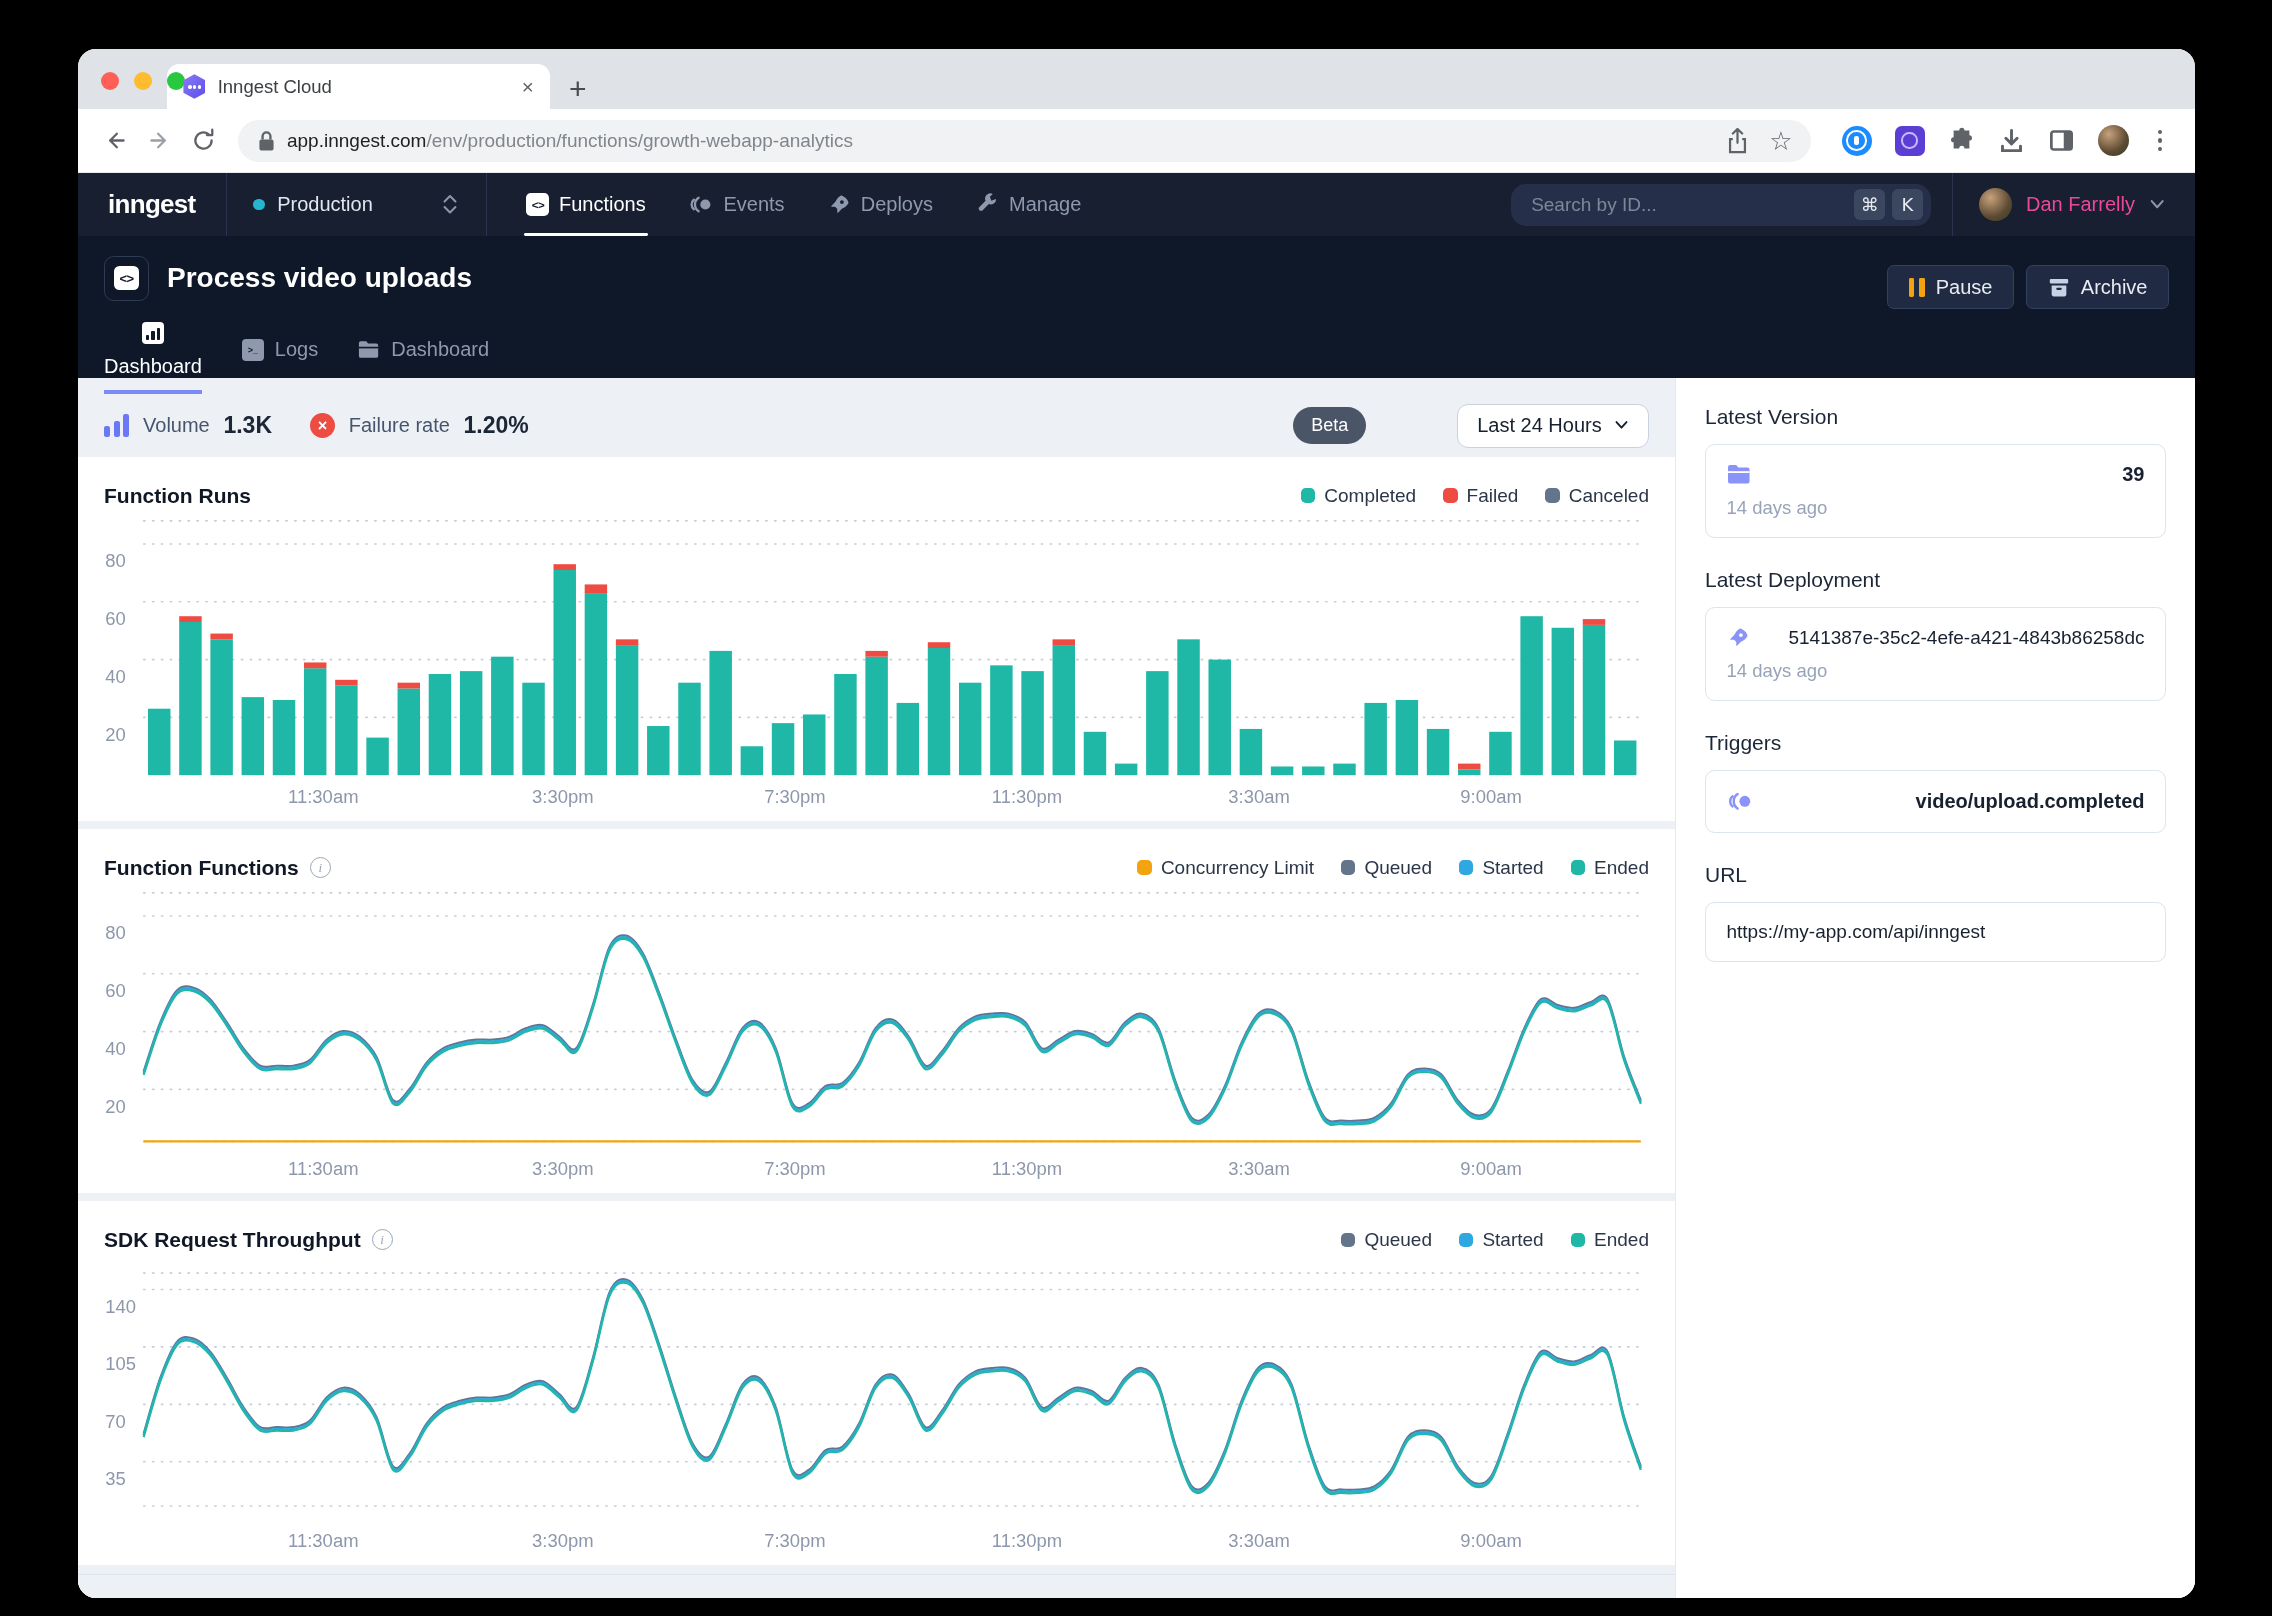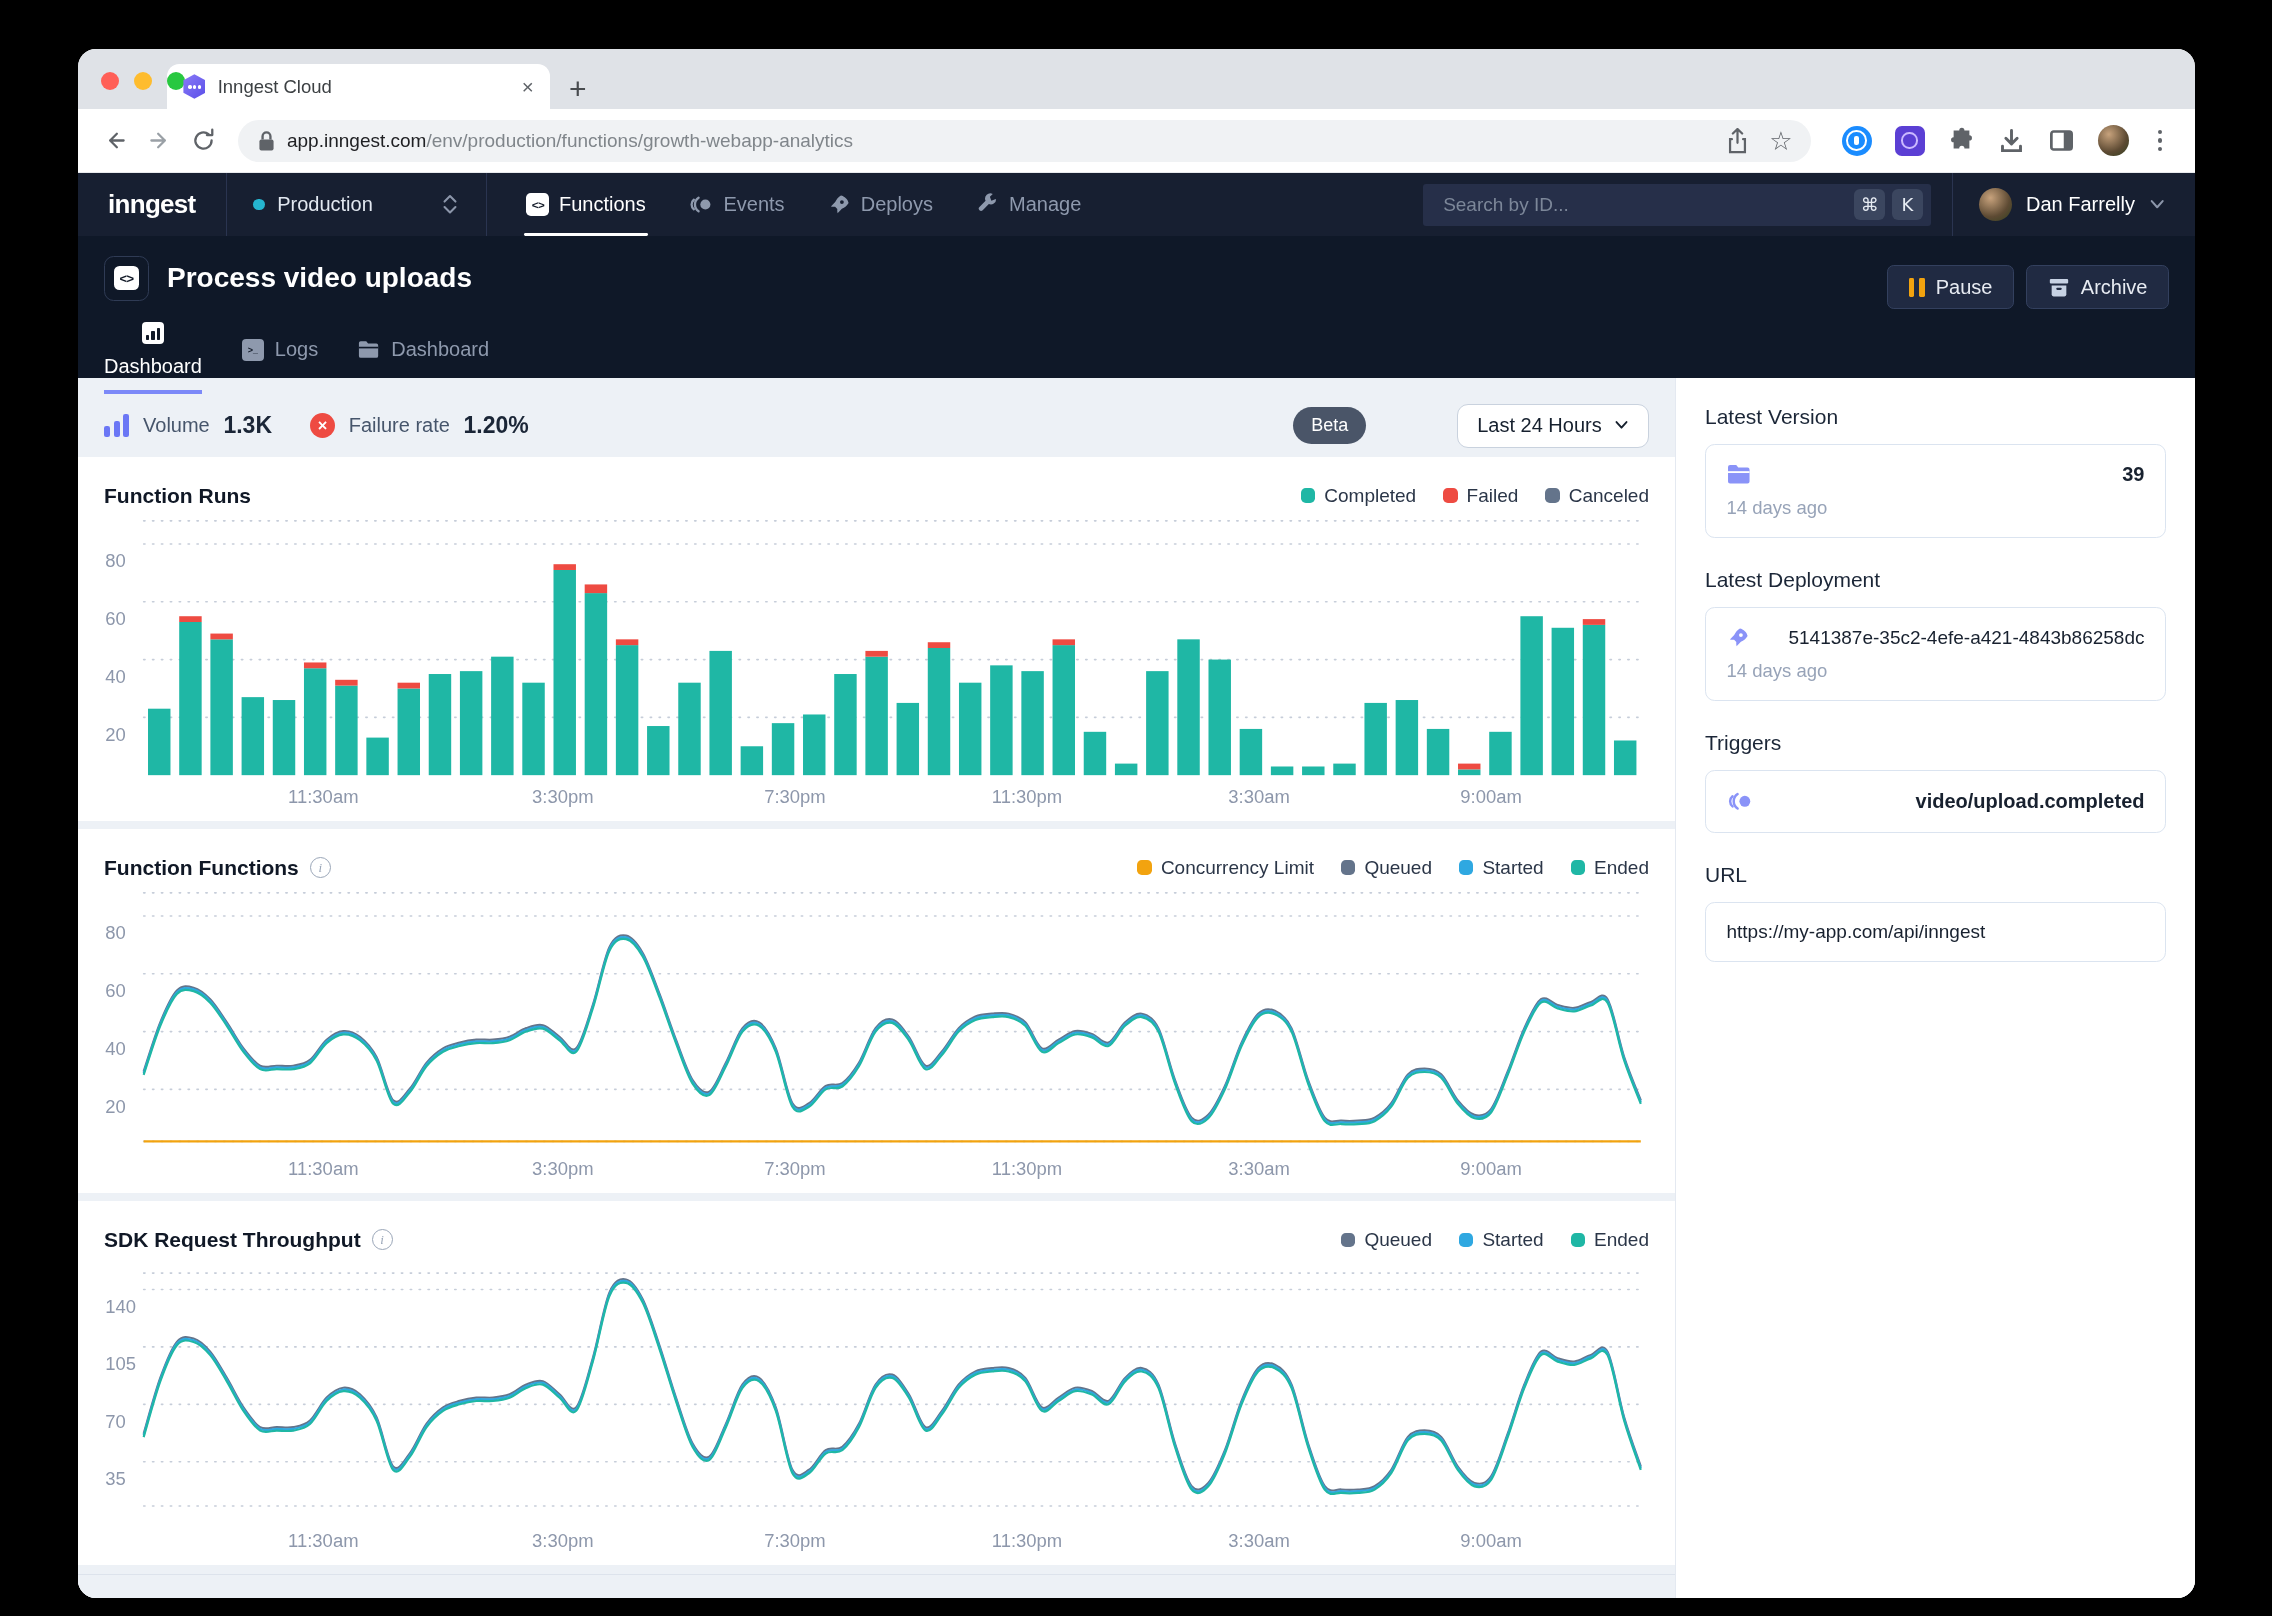--- a/index.html
+++ b/index.html
@@ -34,26 +34,26 @@
   .brand{display:flex;align-items:center;padding:0 30px;font-size:26px;font-weight:bold;letter-spacing:-0.7px;color:#fff;}
   .vdiv{width:0.7px;background:#2A3450;}
   .envsel{display:flex;align-items:center;gap:12.3px;padding:0 27px;min-width:260px;}
   .envdot{width:11.6px;height:11.6px;border-radius:50%;background:#25B5CF;}
   .envlabel{font-size:20px;color:#E2E8F0;flex:1;}
   .navitems{display:flex;align-items:stretch;gap:5.5px;padding-left:20.5px;flex:1;}
   .navitem{display:flex;align-items:center;gap:9.6px;padding:0 19px;font-size:20px;color:#8E99AD;position:relative;}
   .navitem.active{color:#fff;}
   .navitem.active::after{content:"";position:absolute;left:16.4px;right:16.4px;bottom:0;height:2.7px;background:#fff;border-radius:1.4px;}
   .iconbox{width:23px;height:23px;border-radius:4.8px;background:#fff;color:#101826;font-weight:bold;font-size:11.6px;display:flex;align-items:center;justify-content:center;letter-spacing:-0.7px;}
-  .search{display:flex;align-items:center;width:508px;height:42px;background:#262F49;border-radius:3px;margin:auto 20.5px;padding:0 8.2px 0 18px;}
+  .search{display:flex;align-items:center;width:420px;height:42px;background:#262F49;border-radius:15px;margin:auto 20.5px;padding:0 8.2px 0 18px;}
   .search input{flex:1;background:transparent;border:0;outline:0;font-size:19px;color:#C7D0E0;}
   .search input::placeholder{color:#7C8799;}
   .key{min-width:31px;height:31px;border-radius:6.2px;background:#3B465F;color:#E6EBF2;font-size:18px;display:flex;align-items:center;justify-content:center;margin-left:6.8px;padding:0 5.5px;font-family:"DejaVu Sans",sans-serif;}
   .user{display:flex;align-items:center;gap:13.7px;padding:0 30px 0 27px;}
-  .user .name{font-size:20px;color:#ffffff;}
+  .user .name{font-size:20px;color:#ec4899;}
 
   
   .fnheader{height:142px;background:#0F1828;padding:19px 26px 0;position:relative;}
   .fnrow{display:flex;align-items:center;gap:18px;height:46px;}
   .fnicon{width:45px;height:45px;border-radius:9.6px;border:1.4px solid #2F3B55;display:flex;align-items:center;justify-content:center;}
   .fnicon .inner{width:24.6px;height:24.6px;border-radius:5.5px;background:#fff;color:#101826;font-size:13px;font-weight:bold;display:flex;align-items:center;justify-content:center;letter-spacing:-0.7px;}
   .fntitle{font-size:28px;font-weight:bold;color:#fff;}
   .fntabs{display:flex;gap:40px;margin-top:20.5px;}
   .fntab{display:flex;align-items:center;gap:11px;font-size:20px;color:#8E99AD;padding-bottom:12.3px;border-bottom:4.1px solid transparent;}
   .fntab.active{color:#fff;border-bottom-color:#7C89F8;flex-direction:column;}

